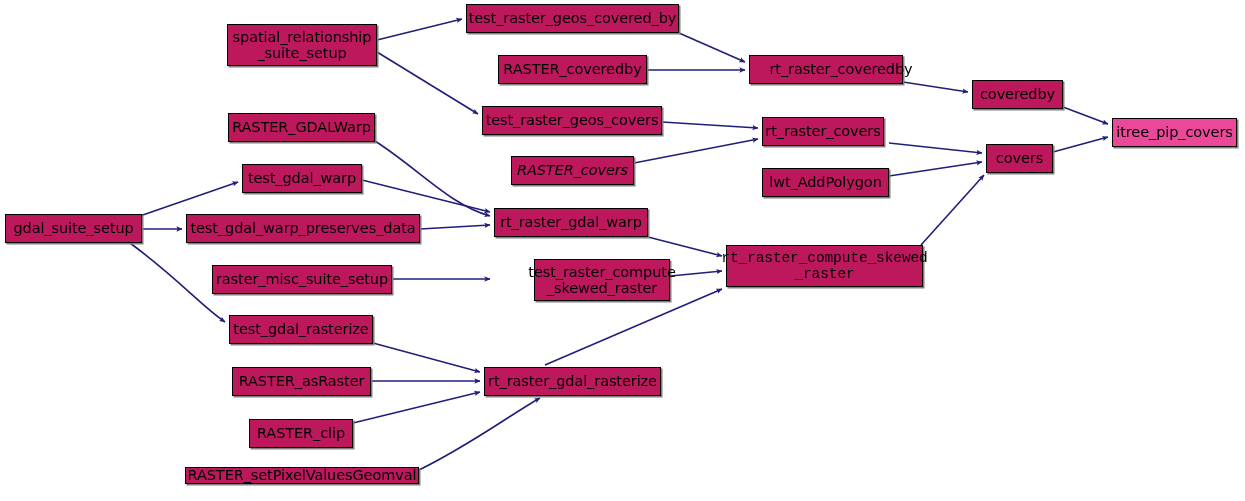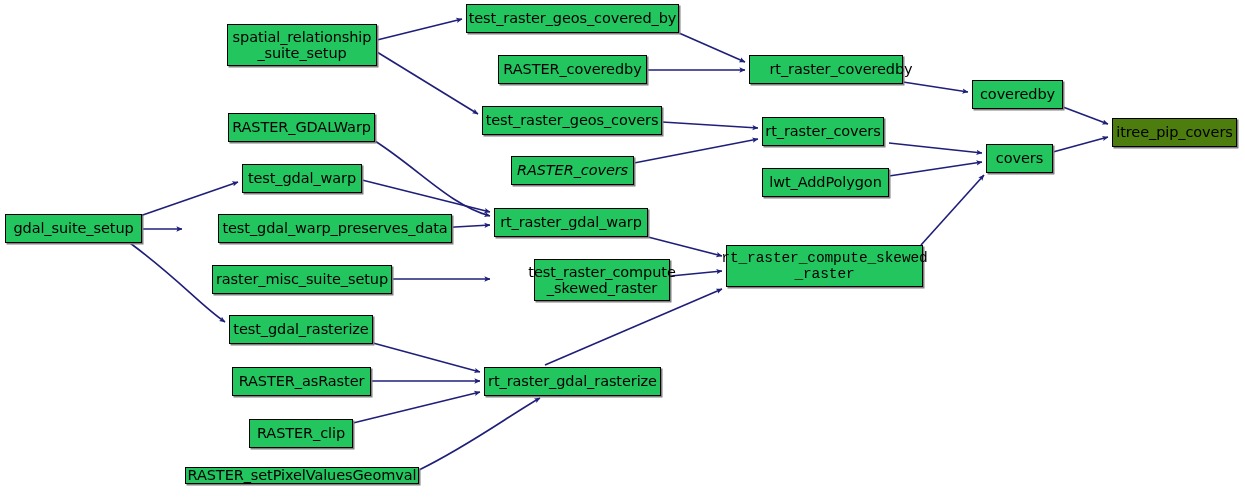--- a/index.html
+++ b/index.html
@@ -19,35 +19,35 @@
     position: absolute;
     left: 0;
     top: 0;
     width: 1245px;
     height: 501px;
   }
   .node {
     position: absolute;
     box-sizing: border-box;
     border: 1px solid #000000;
-    background: #22c55e;
+    background: #be185d;
     color: #000000;
     font-size: 14.5px;
     line-height: 1.12;
     display: flex;
     align-items: center;
     justify-content: center;
     text-align: center;
     white-space: pre-line;
     letter-spacing: -0.1px;
     box-shadow: 1.5px 1.5px 0 0 #808080;
     z-index: 5;
   }
   .node.highlight {
-    background: #4d7c0f;
+    background: #ec4899;
   }
 </style>
 </head>
 <body>
 
 <div id="canvas">
   <svg id="edge-layer" viewBox="0 0 1245 501" xmlns="http://www.w3.org/2000/svg">
       <defs>
         <marker id="arrowhead" viewBox="0 0 10 10" refX="9.4" refY="5" markerWidth="6" markerHeight="6" markerUnits="userSpaceOnUse" orient="auto">
           <path d="M0,0.6 L10,5 L0,9.4 L2.2,5 Z" fill="#1f1f7a"></path>
@@ -88,21 +88,21 @@
     <div class="node" style="left: 972px; top: 80px; width: 91px; height: 29px;">coveredby</div>
     <div class="node highlight" style="left: 1112px; top: 118px; width: 125px; height: 29px;">itree_pip_covers</div>
     <div class="node" style="left: 228px; top: 113px; width: 147px; height: 29px;">RASTER_GDALWarp</div>
     <div class="node" style="left: 482px; top: 106px; width: 180px; height: 29px;">test_raster_geos_covers</div>
     <div class="node" style="left: 762px; top: 117px; width: 122px; height: 29px;">rt_raster_covers</div>
     <div class="node" style="left: 986px; top: 144px; width: 67px; height: 29px;">covers</div>
     <div class="node" style="left: 242px; top: 164px; width: 120px; height: 29px;">test_gdal_warp</div>
     <div class="node" style="left: 511px; top: 156px; width: 123px; height: 29px; font-style: italic;">RASTER_covers</div>
     <div class="node" style="left: 762px; top: 168px; width: 127px; height: 29px;">lwt_AddPolygon</div>
     <div class="node" style="left: 5px; top: 214px; width: 137px; height: 29px;">gdal_suite_setup</div>
-    <div class="node" style="left: 186px; top: 214px; width: 234px; height: 29px; margin-left: 32px;">test_gdal_warp_preserves_data</div>
+    <div class="node" style="left: 186px; top: 214px; width: 234px; height: 29px;">test_gdal_warp_preserves_data</div>
     <div class="node" style="left: 494px; top: 208px; width: 154px; height: 29px;">rt_raster_gdal_warp</div>
     <div class="node" style="left: 726px; top: 245px; width: 197px; height: 42px; font-family: Liberation Mono, monospace;">rt_raster_compute_skewed
 _raster</div>
     <div class="node" style="left: 212px; top: 265px; width: 180px; height: 29px;">raster_misc_suite_setup</div>
     <div class="node" style="left: 494px; top: 259px; width: 136px; height: 42px; margin-left: 40px;">test_raster_compute
 _skewed_raster</div>
     <div class="node" style="left: 229px; top: 315px; width: 144px; height: 29px;">test_gdal_rasterize</div>
     <div class="node" style="left: 232px; top: 367px; width: 139px; height: 29px;">RASTER_asRaster</div>
     <div class="node" style="left: 484px; top: 367px; width: 177px; height: 29px;">rt_raster_gdal_rasterize</div>
     <div class="node" style="left: 249px; top: 419px; width: 104px; height: 29px;">RASTER_clip</div>

